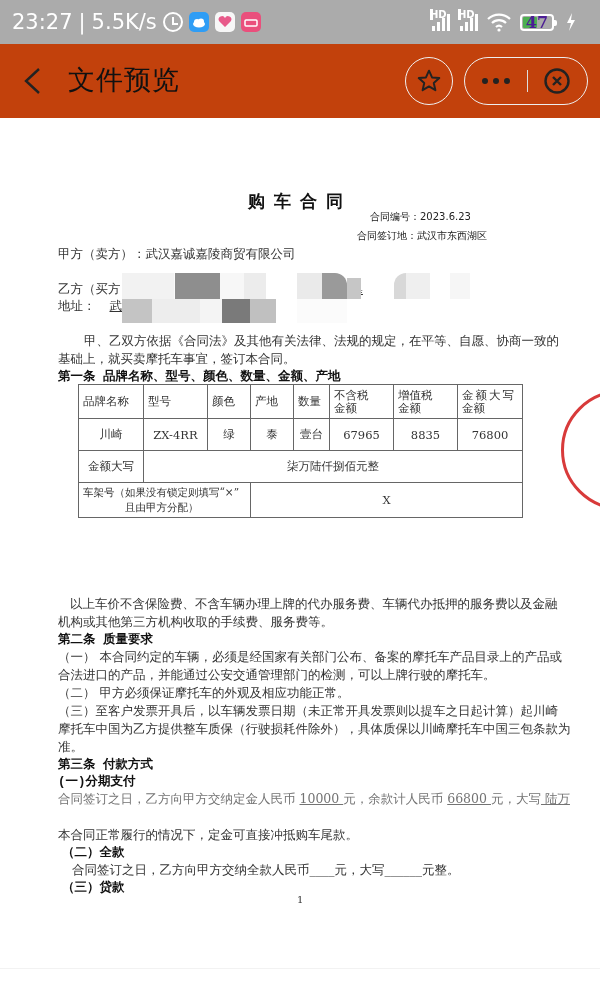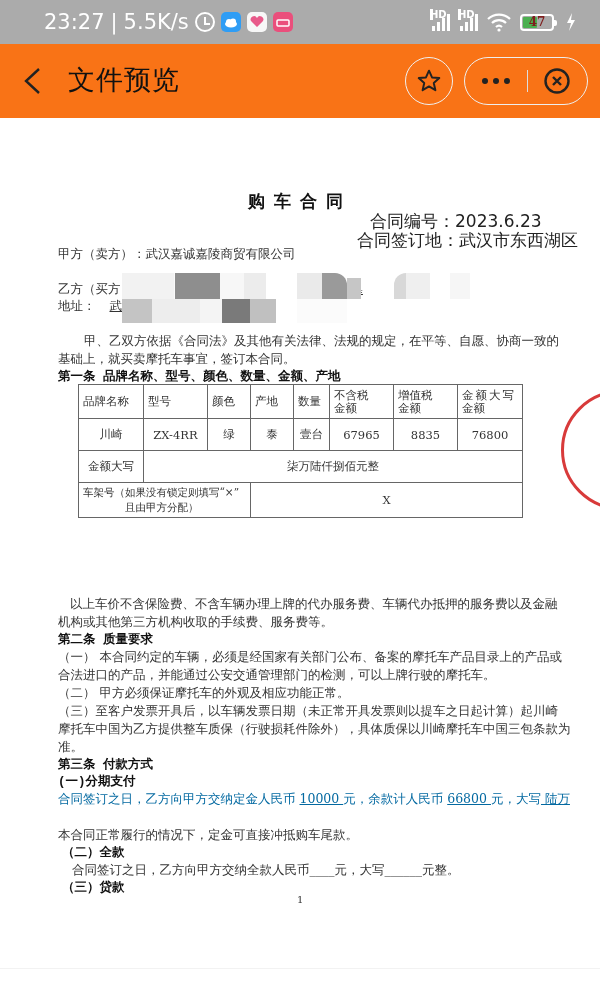--- a/index.html
+++ b/index.html
@@ -1,50 +1,50 @@
 <!DOCTYPE html>
 <html><head>
 <meta charset="utf-8">
 <style>
   * { box-sizing: border-box; margin: 0; padding: 0; }
   html, body { width: 600px; height: 1005px; overflow: hidden; background: #ffffff; }
   body { font-family: "DejaVu Sans", "Liberation Sans", sans-serif; color: #111; position: relative; }
 
   
-  .statusbar { position: absolute; left: 0; top: 0; width: 600px; height: 44px; background: #ababab; color: #fff; display: flex; align-items: center; padding: 0 24px 0 44px; }
+  .statusbar { position: absolute; left: 0; top: 0; width: 600px; height: 44px; background: #ababab; color: #fff; display: flex; align-items: center; padding: 0 24px 0 12px; }
   .sb-time { font-size: 21px; letter-spacing: 0px; }
   .sb-left { display: flex; align-items: center; gap: 6px; }
   .sb-icon-app { width: 20px; height: 20px; border-radius: 5px; display: inline-block; position: relative; }
   .alarm { width: 20px; height: 20px; border: 2px solid #fff; border-radius: 50%; position: relative; }
   .alarm::after { content: ""; position: absolute; left: 7px; top: 3px; width: 4px; height: 6px; border-left: 2px solid #fff; border-bottom: 2px solid #fff; }
   .sb-right { margin-left: auto; display: flex; align-items: center; gap: 8px; }
   .signal { display: flex; align-items: flex-end; gap: 2px; height: 18px; position: relative; padding-left: 2px; }
   .signal span { width: 3px; background: #fff; display: block; }
   .signal .hd { position: absolute; left: 0; top: -4px; font-size: 10px; font-weight: bold; }
   .battery { width: 34px; height: 17px; border: 2px solid #fff; border-radius: 4px; position: relative; display: flex; align-items: center; justify-content: center; }
   .battery .fill { position: absolute; left: 1px; top: 1px; bottom: 1px; width: 14px; background: #4caf50; border-radius: 1px; }
-  .battery .num { position: relative; font-size: 12px; color: #7f1d1d; font-weight: bold; }
+  .battery .num { position: relative; font-size: 16px; color: #4c1d95; font-weight: bold; }
   .battery::after { content: ""; position: absolute; right: -5px; top: 4px; width: 3px; height: 6px; background: #fff; border-radius: 0 2px 2px 0; }
 
   
-  .navbar { position: absolute; left: 0; top: 44px; width: 600px; height: 74px; background: #f97316; display: flex; align-items: center; }
+  .navbar { position: absolute; left: 0; top: 44px; width: 600px; height: 74px; background: #c2410c; display: flex; align-items: center; }
   .back { position: absolute; left: 22px; top: 24px; width: 22px; height: 26px; }
   .nav-title { position: absolute; left: 68px; top: 18px; font-size: 27px; color: #111; letter-spacing: 1px; }
   .star-btn { position: absolute; left: 405px; top: 13px; width: 48px; height: 48px; border-radius: 50%; border: 1px solid #f0f0f0; display: flex; align-items: center; justify-content: center; }
   .capsule { position: absolute; left: 464px; top: 13px; width: 124px; height: 48px; border-radius: 24px; border: 1px solid #eeeeee; display: flex; align-items: center; }
   .capsule .more { width: 62px; height: 48px; display: flex; align-items: center; justify-content: center; gap: 5px; }
   .capsule .more span { width: 6px; height: 6px; background: #222; border-radius: 50%; display: block; }
   .capsule .sep { width: 1px; height: 22px; background: #ddd; }
   .capsule .close { width: 60px; height: 48px; display: flex; align-items: center; justify-content: center; }
 
   
   .doc { position: absolute; left: 0; top: 118px; width: 600px; height: 852px; background: #fff; font-family: "DejaVu Serif", "Liberation Serif", serif; color: #222; }
   .abs { position: absolute; white-space: nowrap; }
   .title { left: 0; width: 600px; top: 72px; text-align: center; font-family: "DejaVu Sans", sans-serif; font-weight: bold; font-size: 17px; letter-spacing: 9px; color: #111; }
-  .meta { font-family: "DejaVu Sans", sans-serif; font-size: 17px; color: #222; }
+  .meta { font-family: "DejaVu Sans", sans-serif; font-size: 10px; color: #222; }
   .t13 { font-size: 12.5px; }
   .bold { font-weight: bold; font-family: Liberation Mono, monospace; color: #111; }
   .u { text-decoration: underline; }
   .blur { position: absolute; }
   .blur div { position: absolute; }
 
   table.spec { position: absolute; left: 78px; top: 266px; width: 445px; border-collapse: collapse; font-size: 11.5px; color: #333; }
   table.spec td { border: 1px solid #666; padding: 2px 4px; vertical-align: middle; }
   table.spec .c { text-align: center; }
   .num { font-family: "DejaVu Serif", serif; }
@@ -225,21 +225,21 @@
   <div class="abs t13 bold" style="left:58px;top:513px;">第二条      质量要求</div>
   <div class="abs t13" style="left:58px;top:531px;color:#333;">（一）  本合同约定的车辆，必须是经国家有关部门公布、备案的摩托车产品目录上的产品或</div>
   <div class="abs t13" style="left:58px;top:549px;color:#333;">合法进口的产品，并能通过公安交通管理部门的检测，可以上牌行驶的摩托车。</div>
   <div class="abs t13" style="left:58px;top:567px;color:#333;">（二）  甲方必须保证摩托车的外观及相应功能正常。</div>
   <div class="abs t13" style="left:58px;top:585px;color:#333;">（三）至客户发票开具后，以车辆发票日期（未正常开具发票则以提车之日起计算）起川崎</div>
   <div class="abs t13" style="left:58px;top:603px;color:#333;">摩托车中国为乙方提供整车质保（行驶损耗件除外），具体质保以川崎摩托车中国三包条款为</div>
   <div class="abs t13" style="left:58px;top:621px;color:#333;">准。</div>
   <div class="abs t13 bold" style="left:58px;top:638px;">第三条      付款方式</div>
   <div class="abs t13 bold" style="left:58px;top:655px;">(一)分期支付</div>
 
-  <div class="abs t13" style="left:58px;top:673px;color:#0369a1;">
+  <div class="abs t13" style="left:58px;top:673px;color:#737373;">
     <span>合同签订之日，乙方向甲方交纳定金人民币 </span><span class="u">10000 </span><span>元，余款计人民币 </span><span class="u">66800 </span><span>元，大写</span><span class="u"> 陆万</span>
   </div>
   <div class="abs t13" style="left:58px;top:709px;color:#333;">本合同正常履行的情况下，定金可直接冲抵购车尾款。</div>
   <div class="abs t13 bold" style="left:62px;top:726px;">（二）全款</div>
   <div class="abs t13" style="left:72px;top:744px;color:#333;">合同签订之日，乙方向甲方交纳全款人民币____元，大写______元整。</div>
   <div class="abs t13 bold" style="left:62px;top:761px;">（三）贷款</div>
 
   <div class="abs pageno">1</div>
 </div>
 

